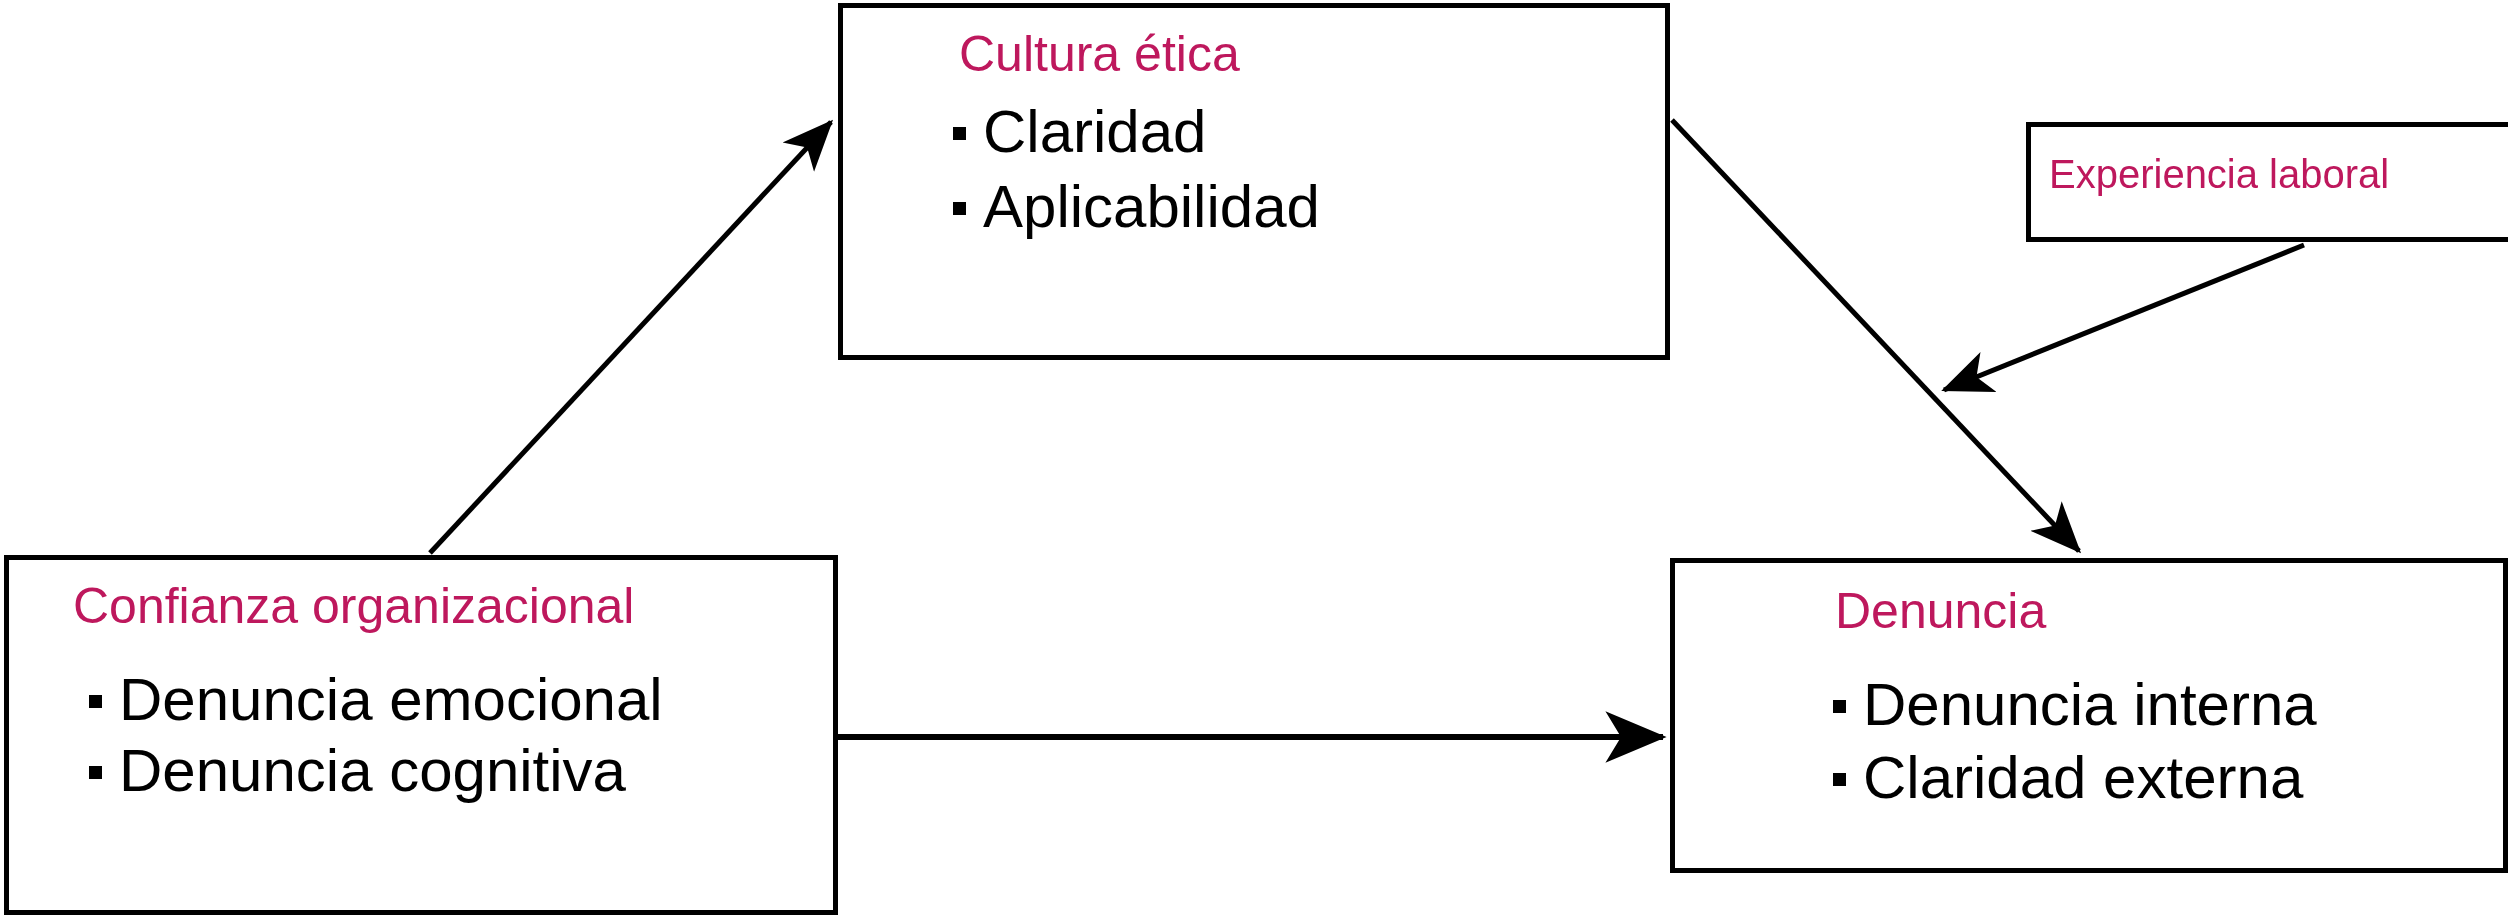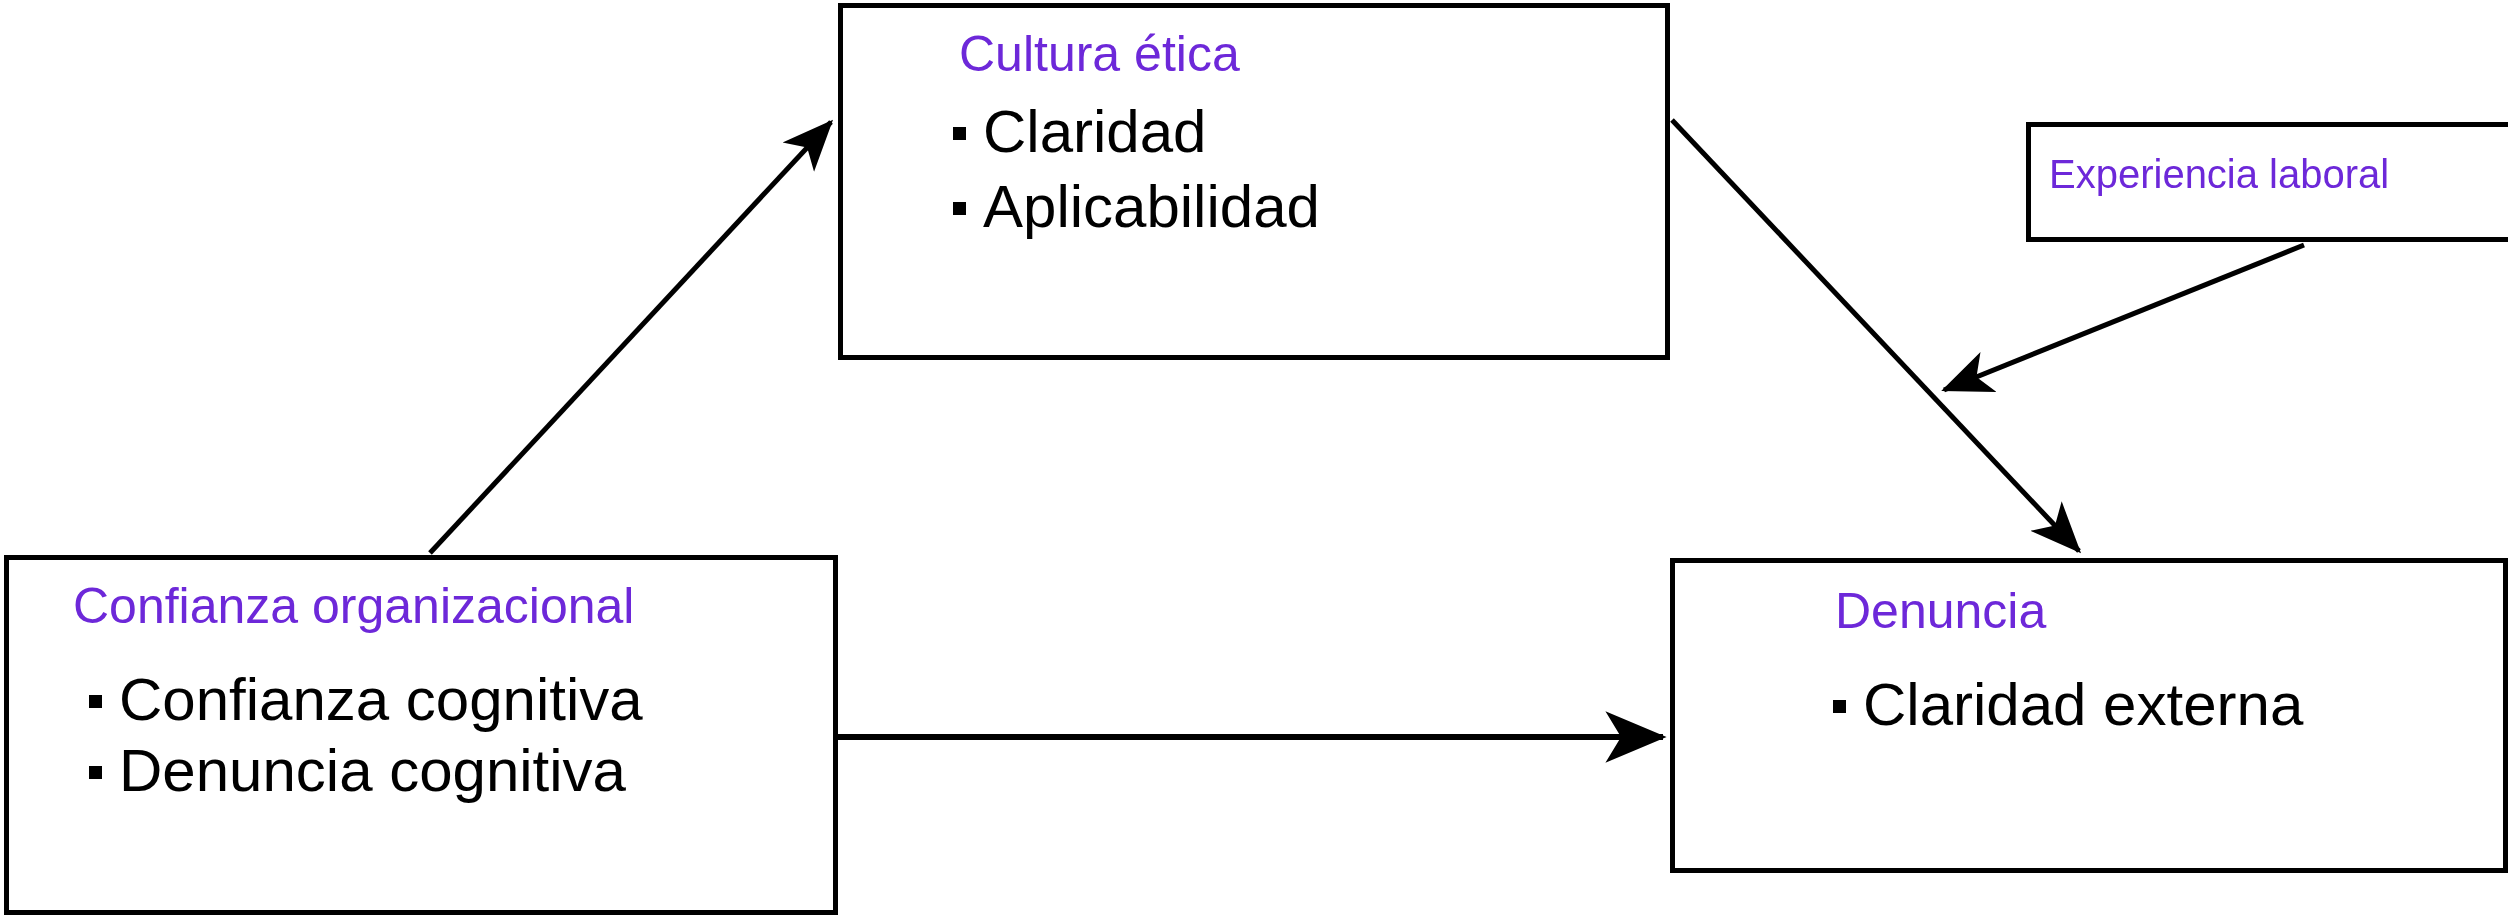--- a/index.html
+++ b/index.html
@@ -22,21 +22,21 @@
   .node {
     position: absolute;
     box-sizing: border-box;
     background: #ffffff;
     border: 5px solid #000000;
     z-index: 3;
   }
   .node-title {
     font-size: 50px;
     line-height: 1.05;
-    color: #6d28d9;
+    color: #be185d;
     white-space: nowrap;
   }
   .bullets {
     list-style: none;
     margin: 0;
     padding: 0;
   }
   .bullets li {
     position: relative;
     font-size: 60px;
@@ -173,32 +173,36 @@
 
   <div class="node" id="node-experiencia">
     <div class="node-title">Experiencia laboral</div>
   </div>
 
   <div class="node" id="node-confianza">
     <div class="node-title">Confianza organizacional</div>
     <ul class="bullets">
       <li>
         <span class="bullet-mark"></span>
-        <span>Confianza cognitiva</span>
+        <span>Denuncia emocional</span>
       </li>
       <li>
         <span class="bullet-mark"></span>
         <span>Denuncia cognitiva</span>
       </li>
     </ul>
   </div>
 
   <div class="node" id="node-denuncia">
     <div class="node-title">Denuncia</div>
     <ul class="bullets">
       <li>
         <span class="bullet-mark"></span>
+        <span>Denuncia interna</span>
+      </li>
+      <li>
+        <span class="bullet-mark"></span>
         <span>Claridad externa</span>
       </li>
     </ul>
   </div>
 
 </div>
 
 </body></html>

